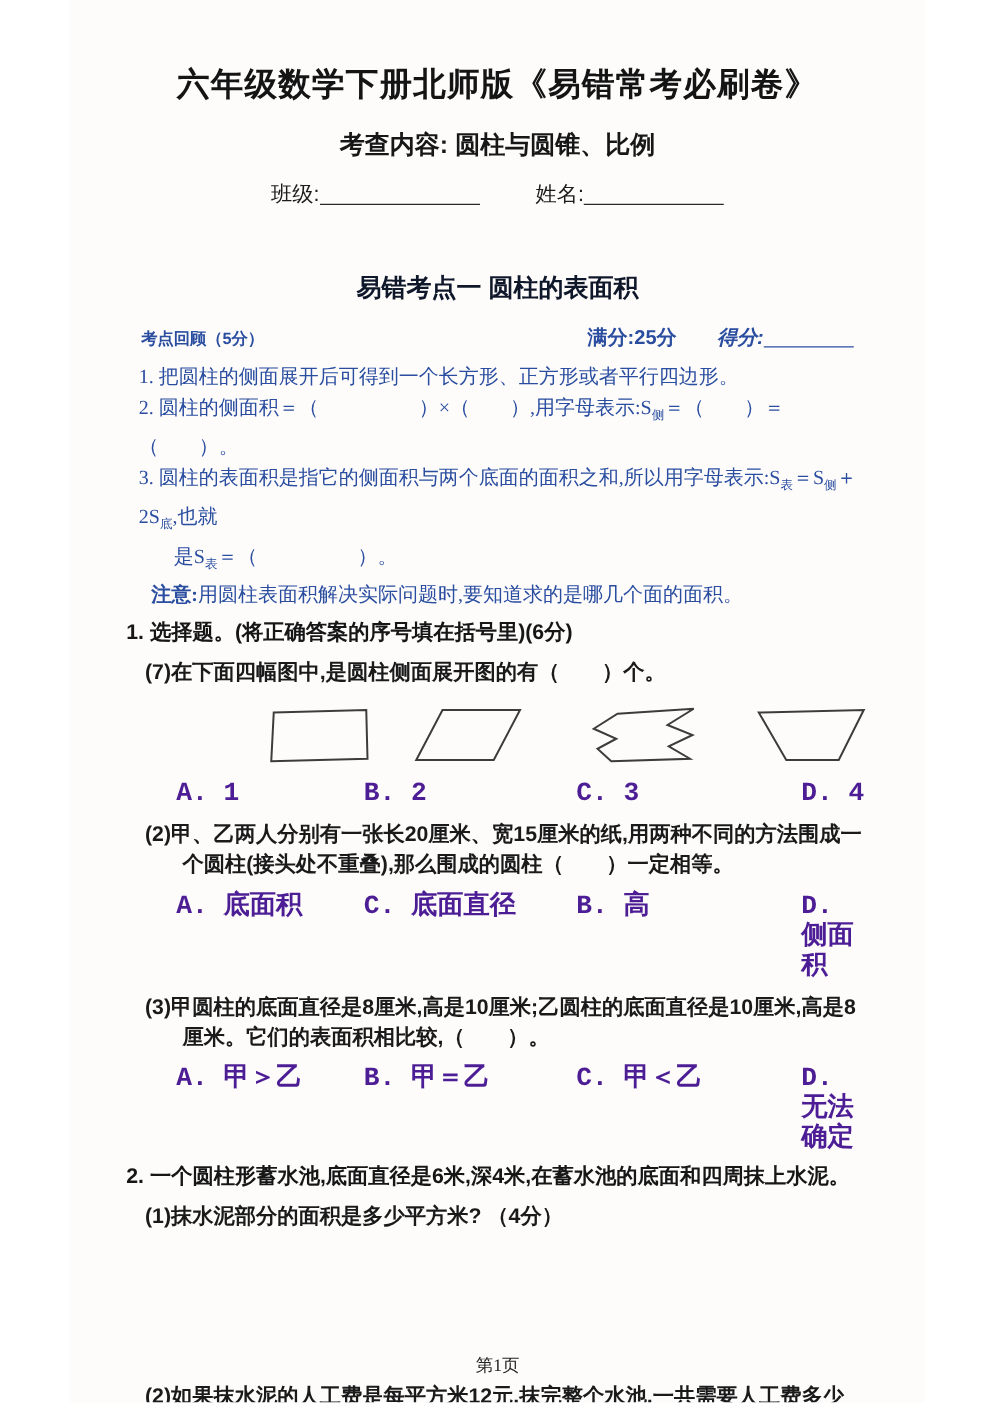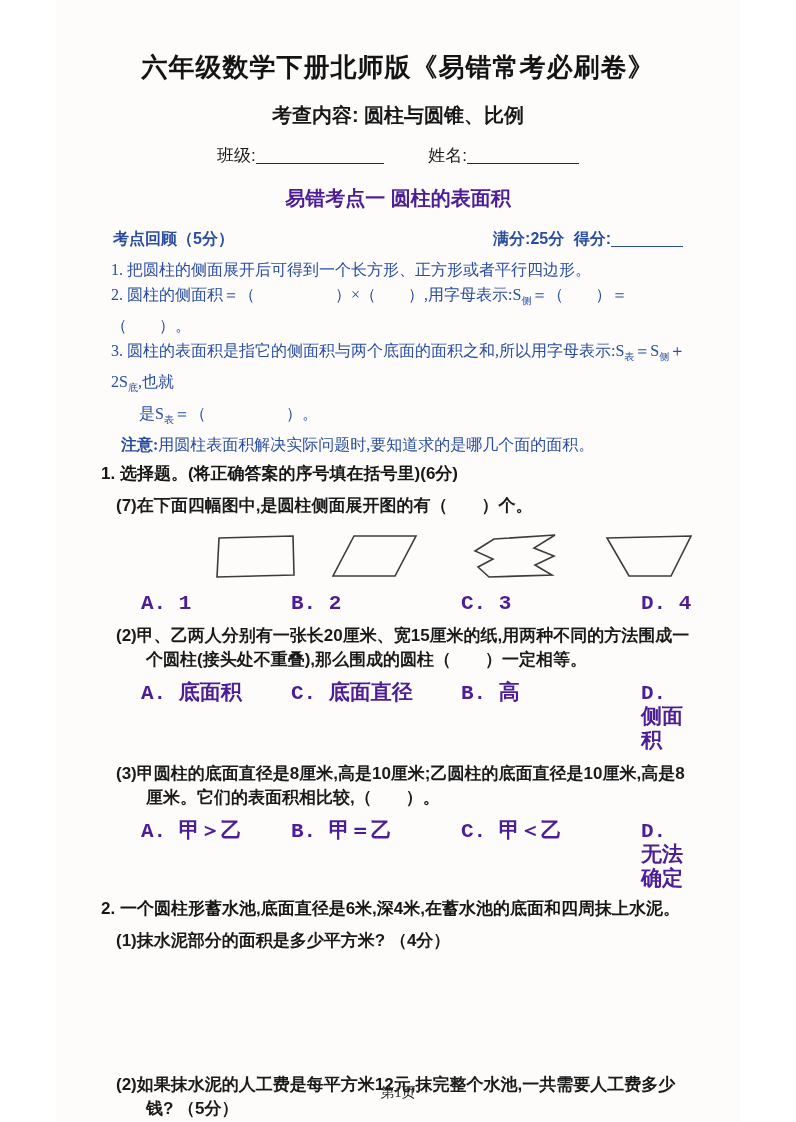--- a/index.html
+++ b/index.html
@@ -28,35 +28,35 @@
   }
   .id-row .field { margin: 0 20px; }
   .blank {
     display: inline-block; border-bottom: 1.6px solid #2a2a2a;
     height: 2px; vertical-align: -3px;
   }
   .blank.class-w { width: 128px; }
   .blank.name-w { width: 112px; }
   .blank.score-w { width: 72px; border-bottom-color: #2a4da0; }
   .section-heading {
-    margin-top: 18px; text-align: center;
+    margin-top: 50px; text-align: center;
     font-family: "Liberation Sans", "DejaVu Sans", sans-serif;
-    font-size: 20px; font-weight: bold; color: #4c1d95;
+    font-size: 20px; font-weight: bold; color: #0f172a;
   }
   .review { margin-top: 14px; color: #2a4da0; font-size: 16px; line-height: 25px; }
   .review-head { display: flex; justify-content: space-between; align-items: flex-start; }
   .review-title {
-    margin-left: 12px; font-weight: bold; font-size: 16px;
+    margin-left: 12px; font-weight: bold; font-size: 13px;
     font-family: "Liberation Sans", "DejaVu Sans", sans-serif;
   }
   .review-score {
     margin-right: 12px; font-weight: bold; font-size: 16px;
     font-family: "Liberation Sans", "DejaVu Sans", sans-serif;
   }
-  .review-score .score-gap { margin-left: 5px; }
+  .review-score .score-gap { margin-left: 28px; font-style: italic; }
   .review-items { margin-top: 6px; margin-left: 10px; }
   .review-line { white-space: pre-wrap; }
   .review-line.indent2 { margin-left: 28px; }
   .review-line sub { font-size: 10px; }
   .note-line { margin-left: 10px; white-space: pre-wrap; }
   .note-line .note-prefix { font-weight: bold; }
   .question { font-size: 17px; line-height: 24px; color: #161616; }
   .q-stem { margin-top: 5px; font-family: Liberation Sans, sans-serif; font-weight: bold; }
   .q-stem .q-num { font-weight: bold; }
   .qsub {

